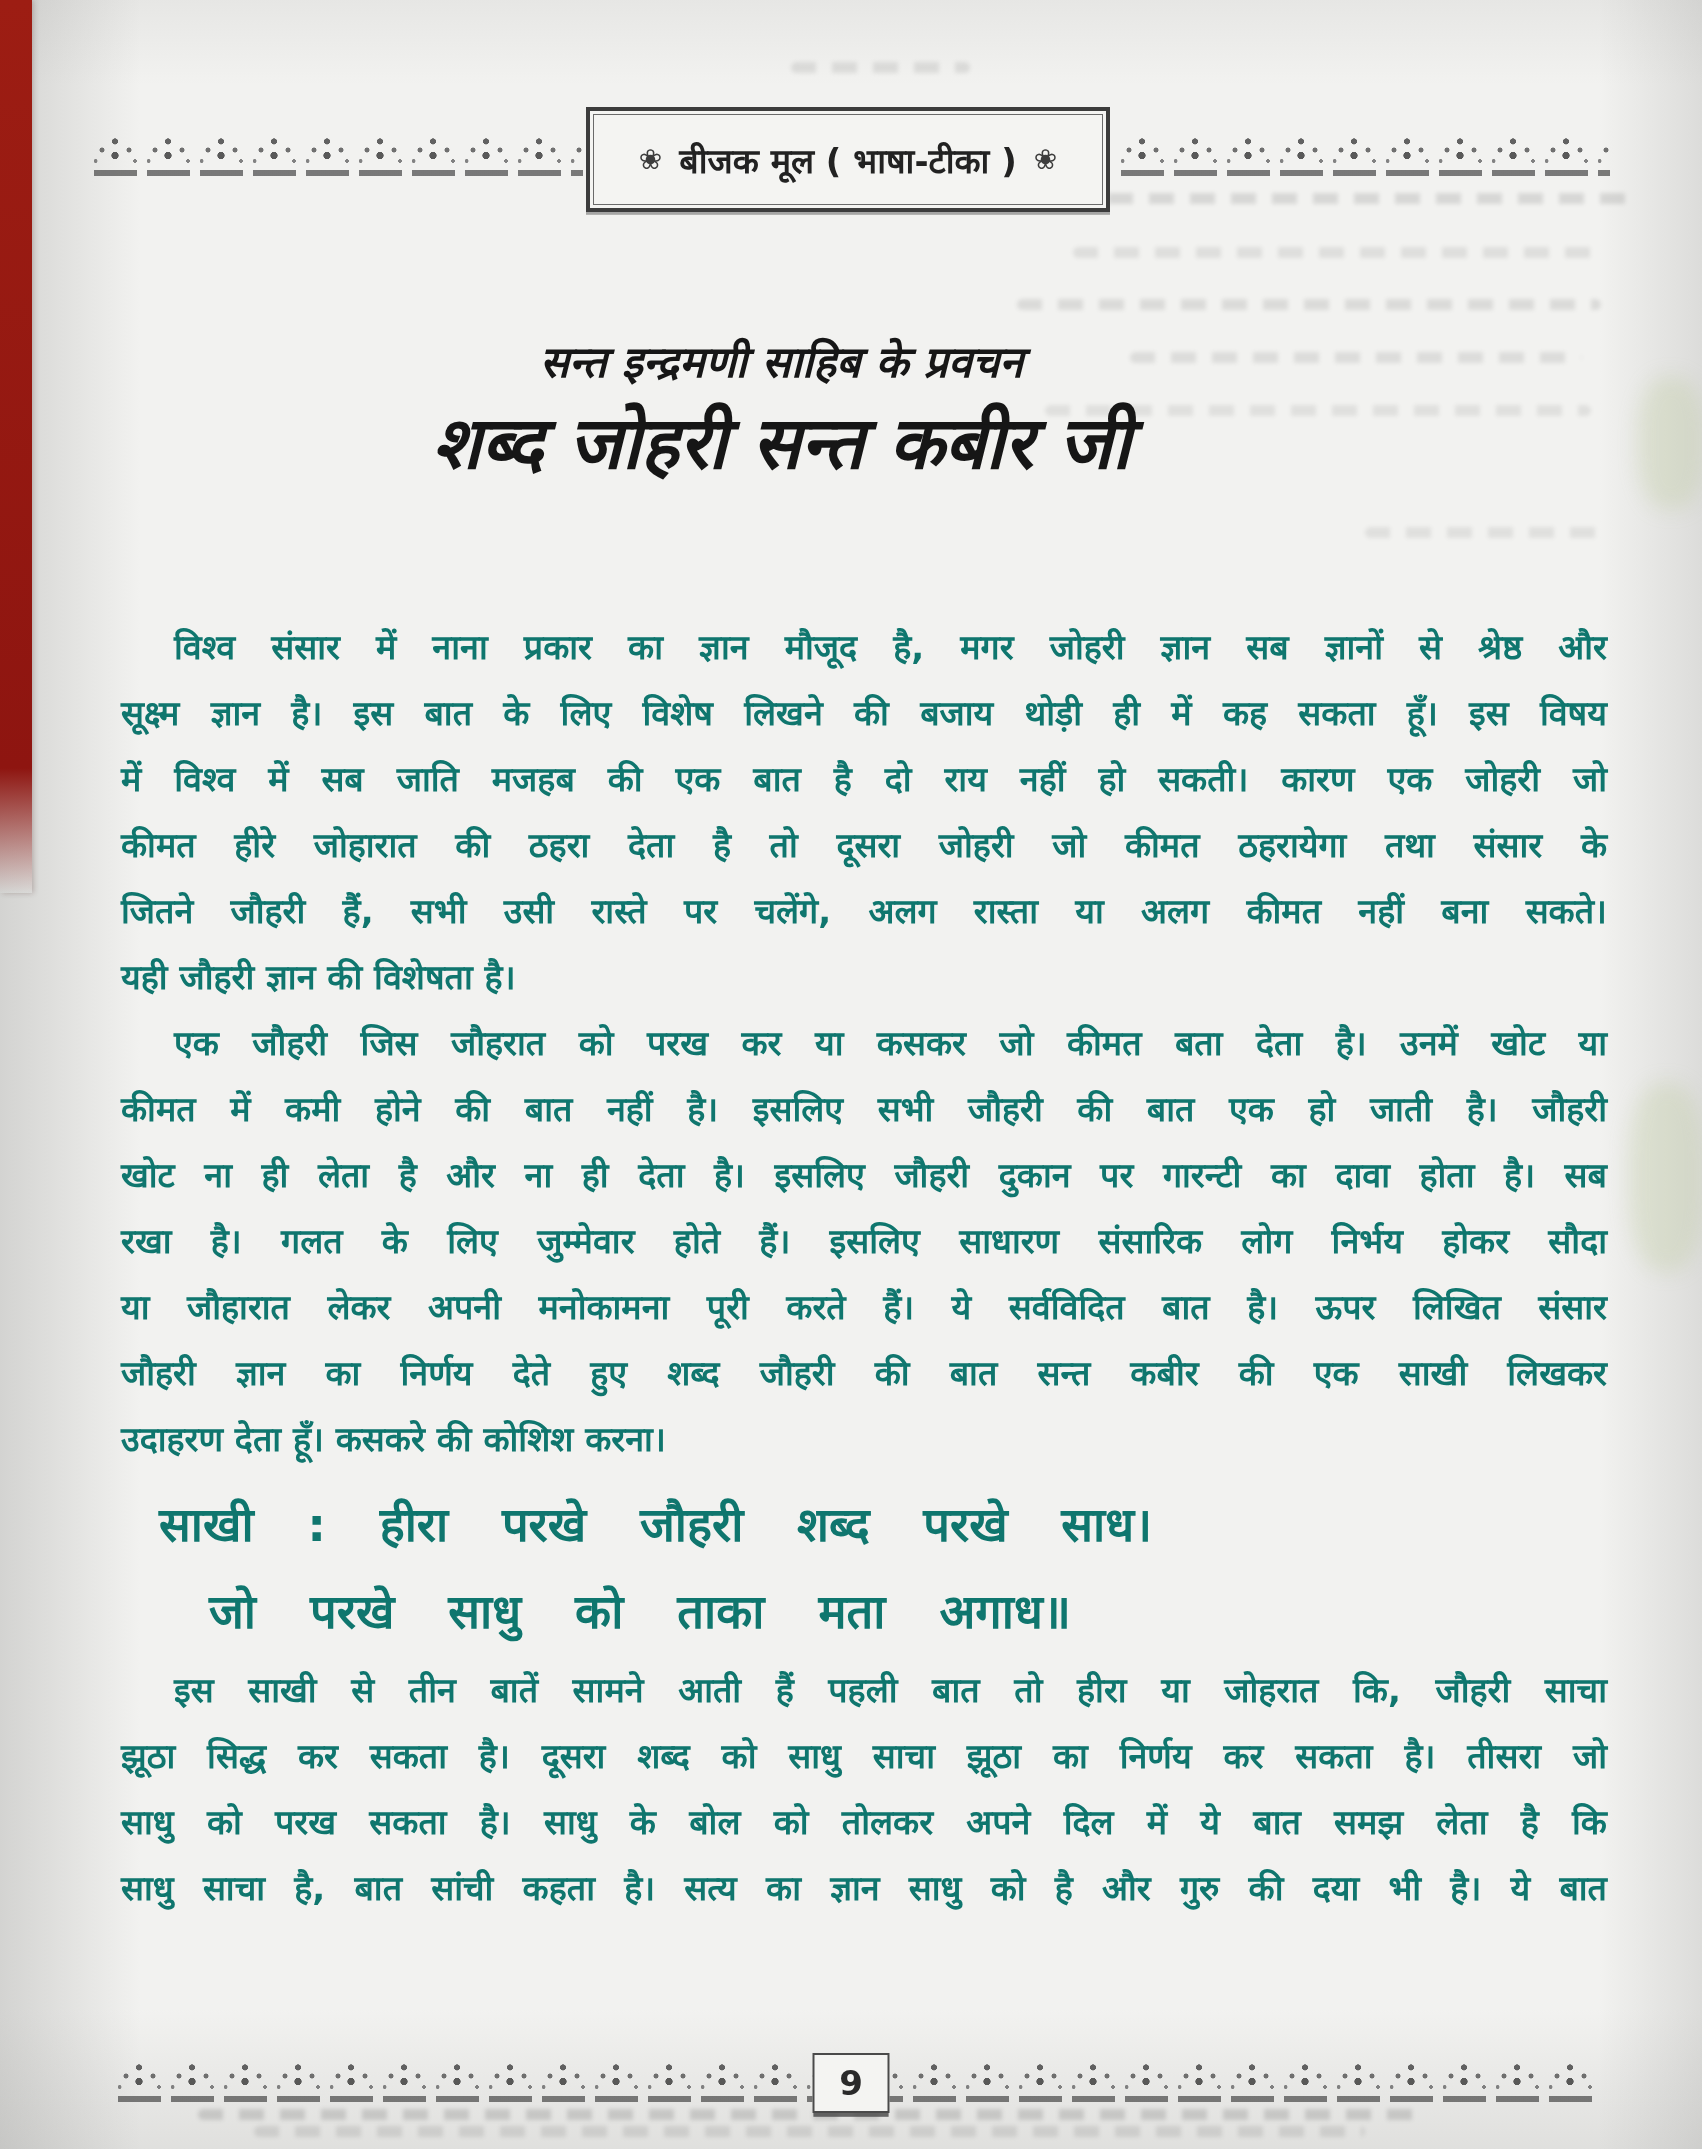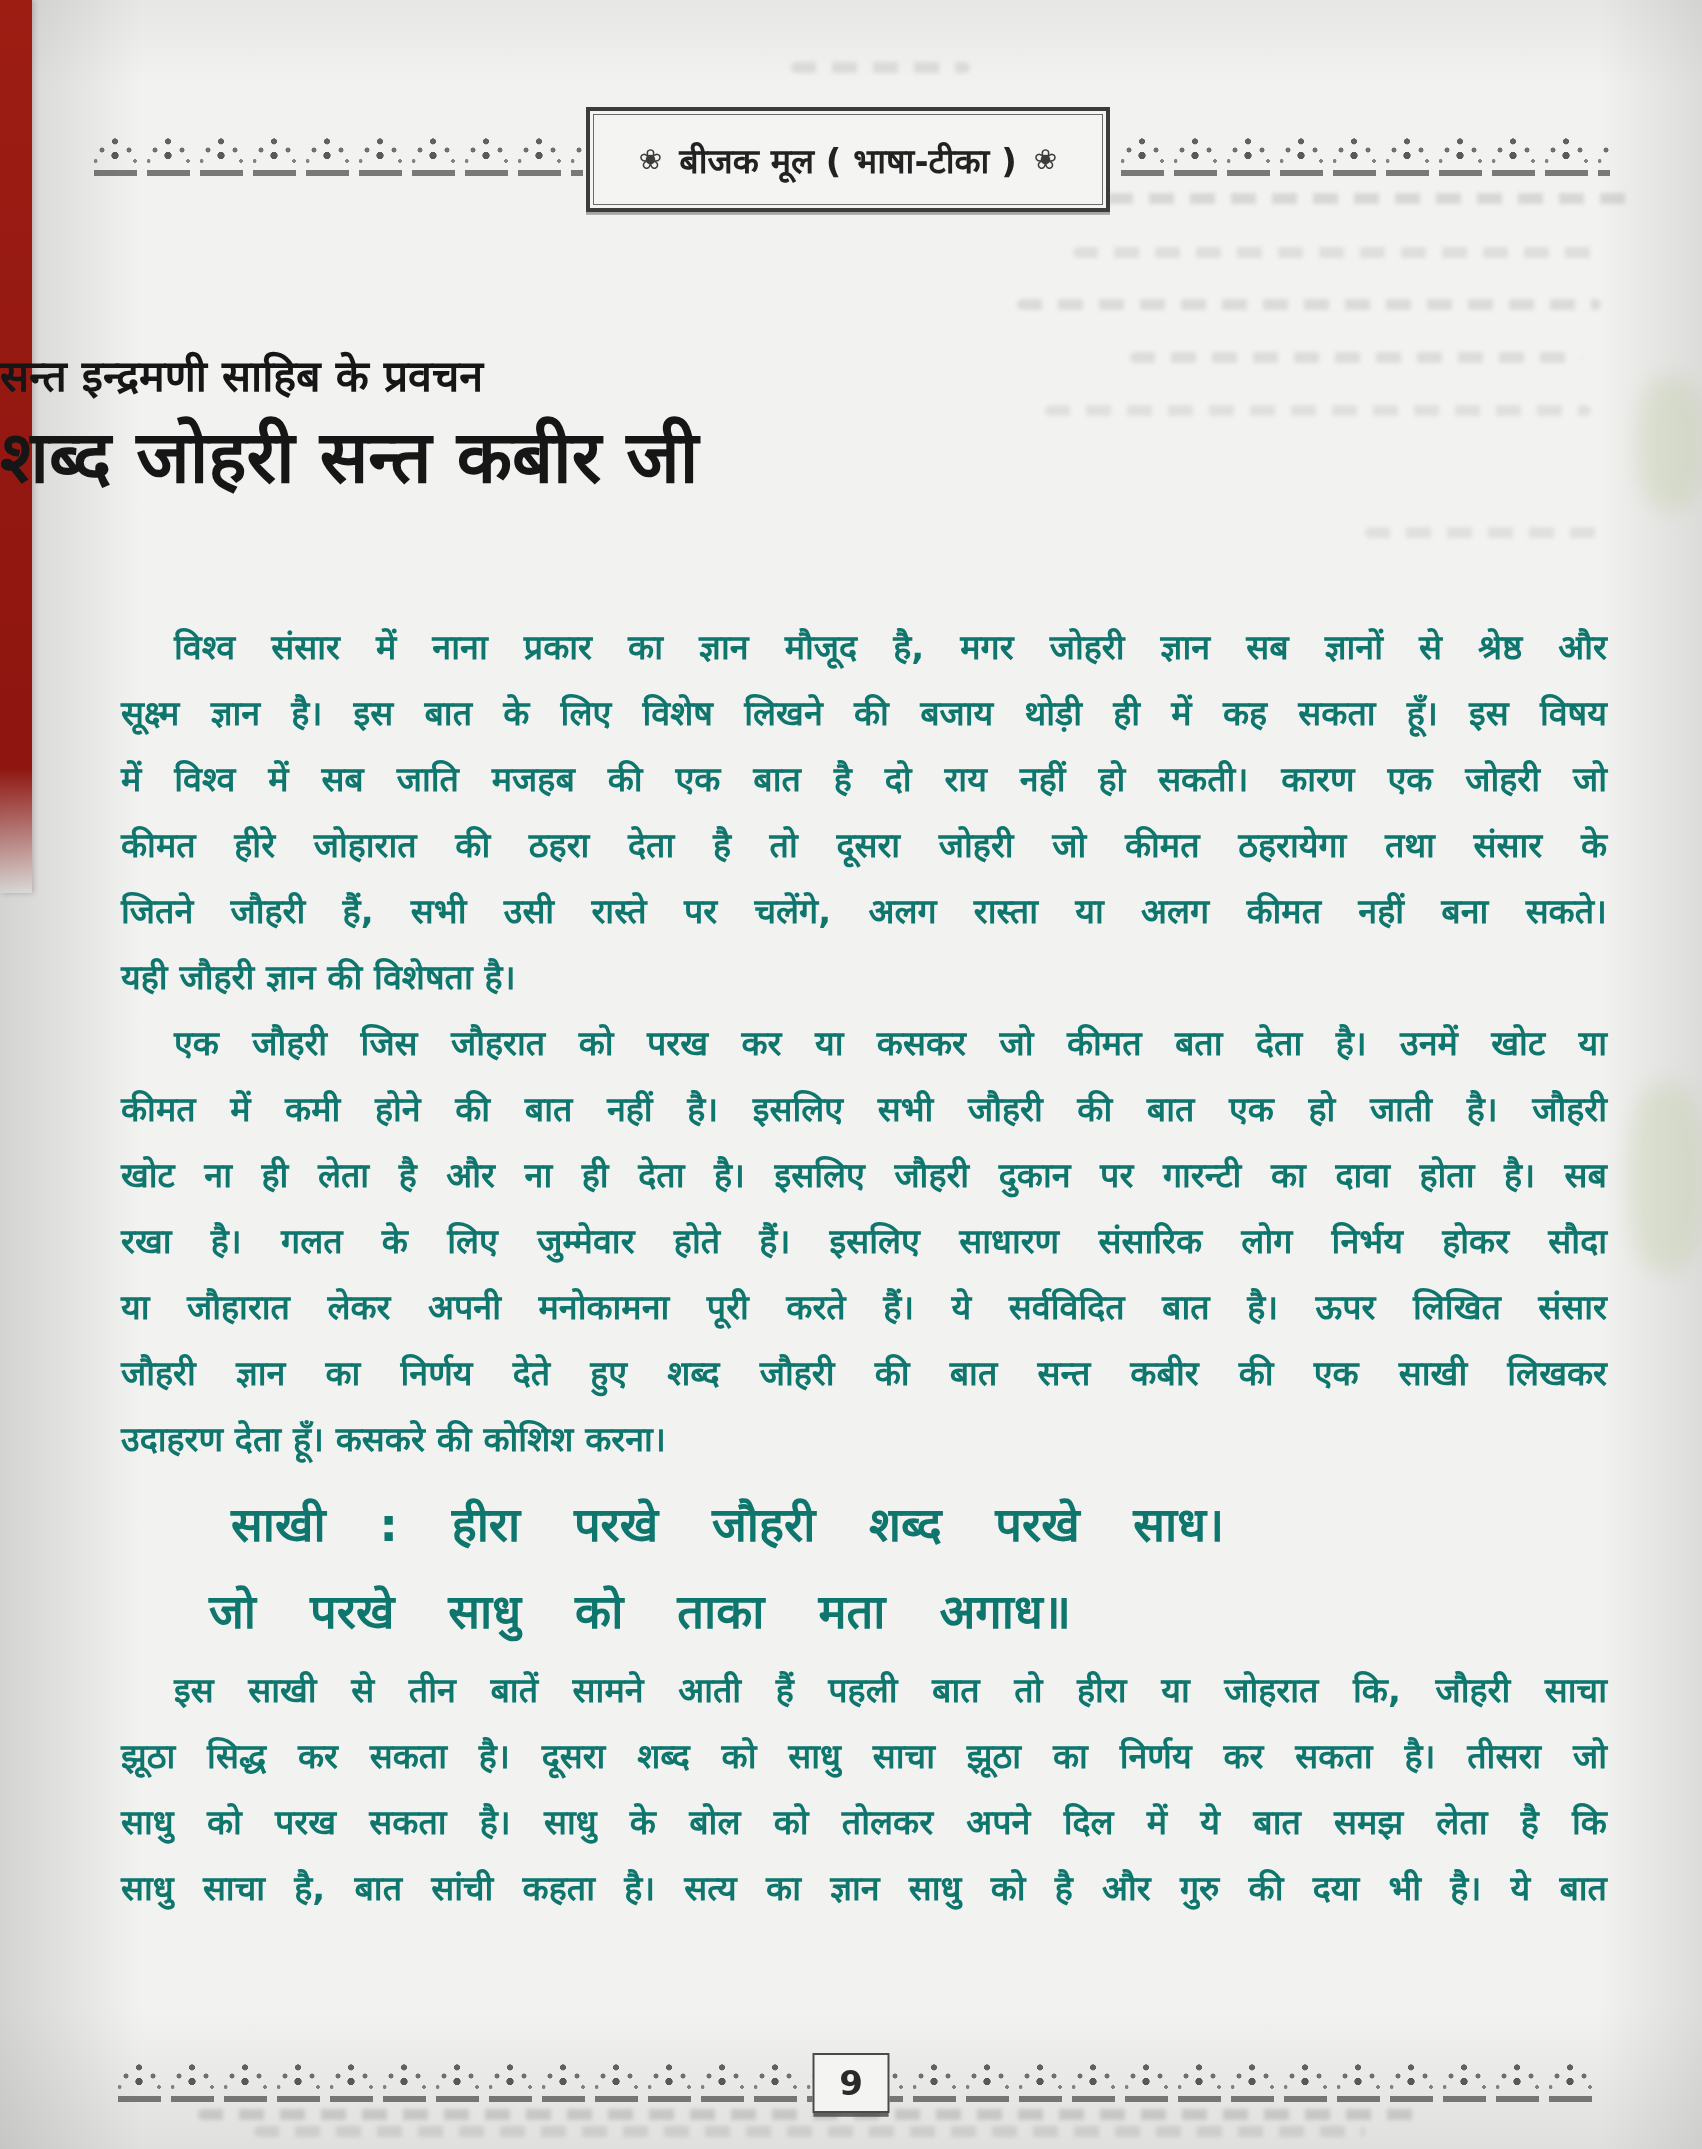--- a/index.html
+++ b/index.html
@@ -41,37 +41,37 @@
     border:4.7px solid #3c3c3c;background:#f4f4f2;box-sizing:border-box;
     box-shadow:0 2.8px 0 rgba(70,70,70,.45);
   }
   .title-box-inner{
     position:absolute;inset:2.8px;border:1.9px solid #6a6a6a;
     display:flex;align-items:center;justify-content:center;gap:17px;
     font-size:34px;font-weight:700;color:#222;white-space:nowrap;
   }
   .florette{font-size:28px;color:#3d3d3d;}
   
-  .headings{position:absolute;left:0;top:350px;width:1563px;text-align:left;color:#161616;}
+  .headings{position:absolute;left:0;top:336px;width:1563px;text-align:center;color:#161616;font-style:italic;}
   .headings .sub{font-size:43px;font-weight:700;line-height:1.25;}
   .headings .main{font-size:72px;font-weight:700;line-height:1.25;margin-top:8px;}
   
   .body-col{position:absolute;left:121px;top:614px;width:1486px;color:#0f766e;}
   .line{
     font-size:34px;font-weight:700;line-height:66px;
     text-align:justify;text-align-last:justify;text-justify:inter-word;
   }
   .line.first{text-indent:53px;}
   .line.short{text-align-last:left;}
   .saakhi{margin:9.4px 0 1.9px 0;}
   .saakhi .s-line{
     font-size:47px;font-weight:700;line-height:87px;
     text-align:justify;text-align-last:justify;
   }
-  .saakhi .s1{width:993px;margin-left:110px;}
+  .saakhi .s1{width:993px;margin-left:38px;}
   .saakhi .s2{width:862px;margin-left:88px;}
   
   .page-box{
     position:absolute;left:50%;top:2053px;transform:translateX(-50%);
     width:77px;height:60px;background:#f4f4f2;border:2.8px solid #4a4a4a;
     box-sizing:border-box;display:flex;align-items:center;justify-content:center;
     box-shadow:0 4.7px 0 -0.9px rgba(70,70,70,.8);z-index:2;
   }
   .page-num{font-size:34px;font-weight:700;color:#2a2a2a;}
   

